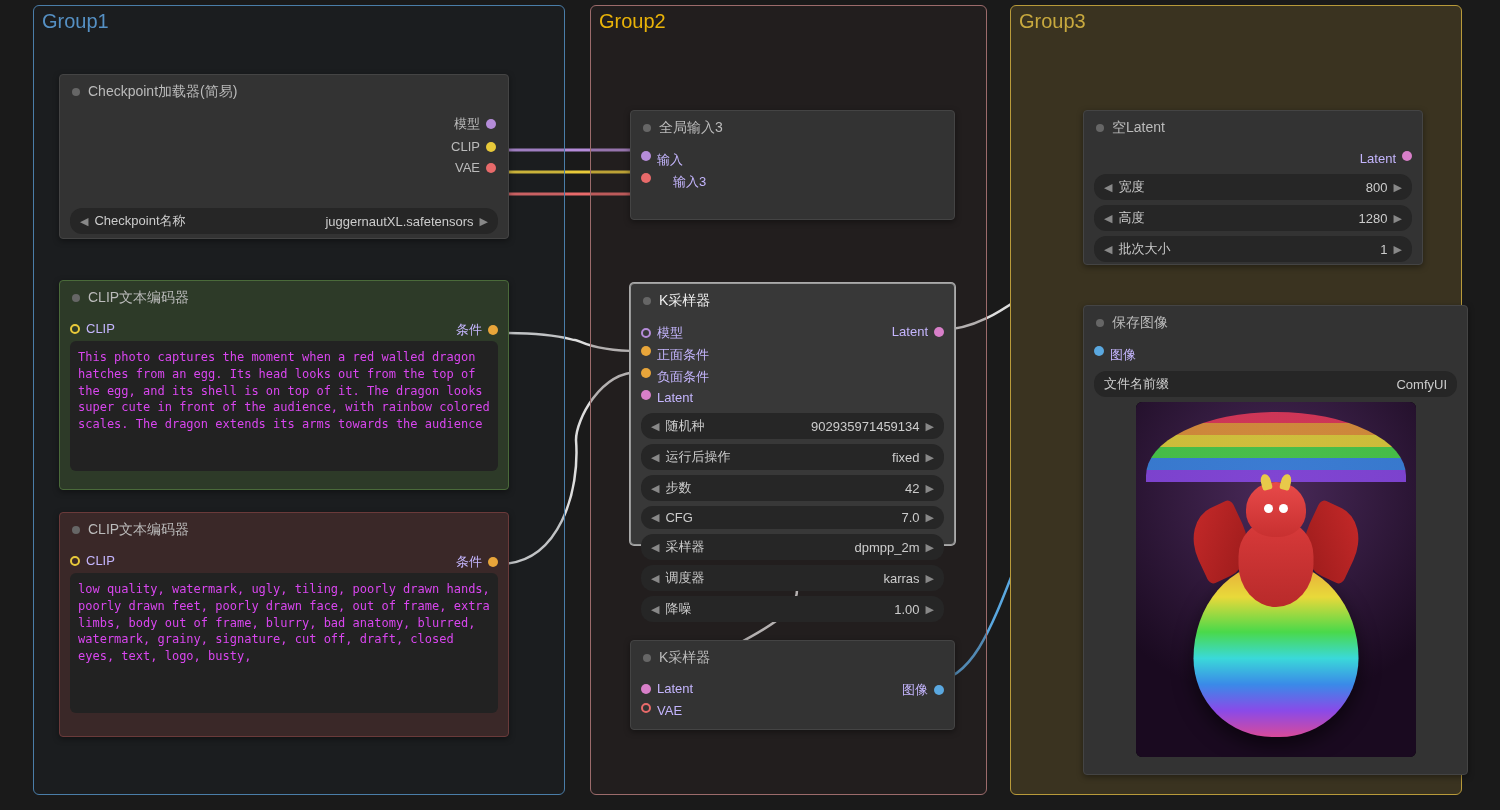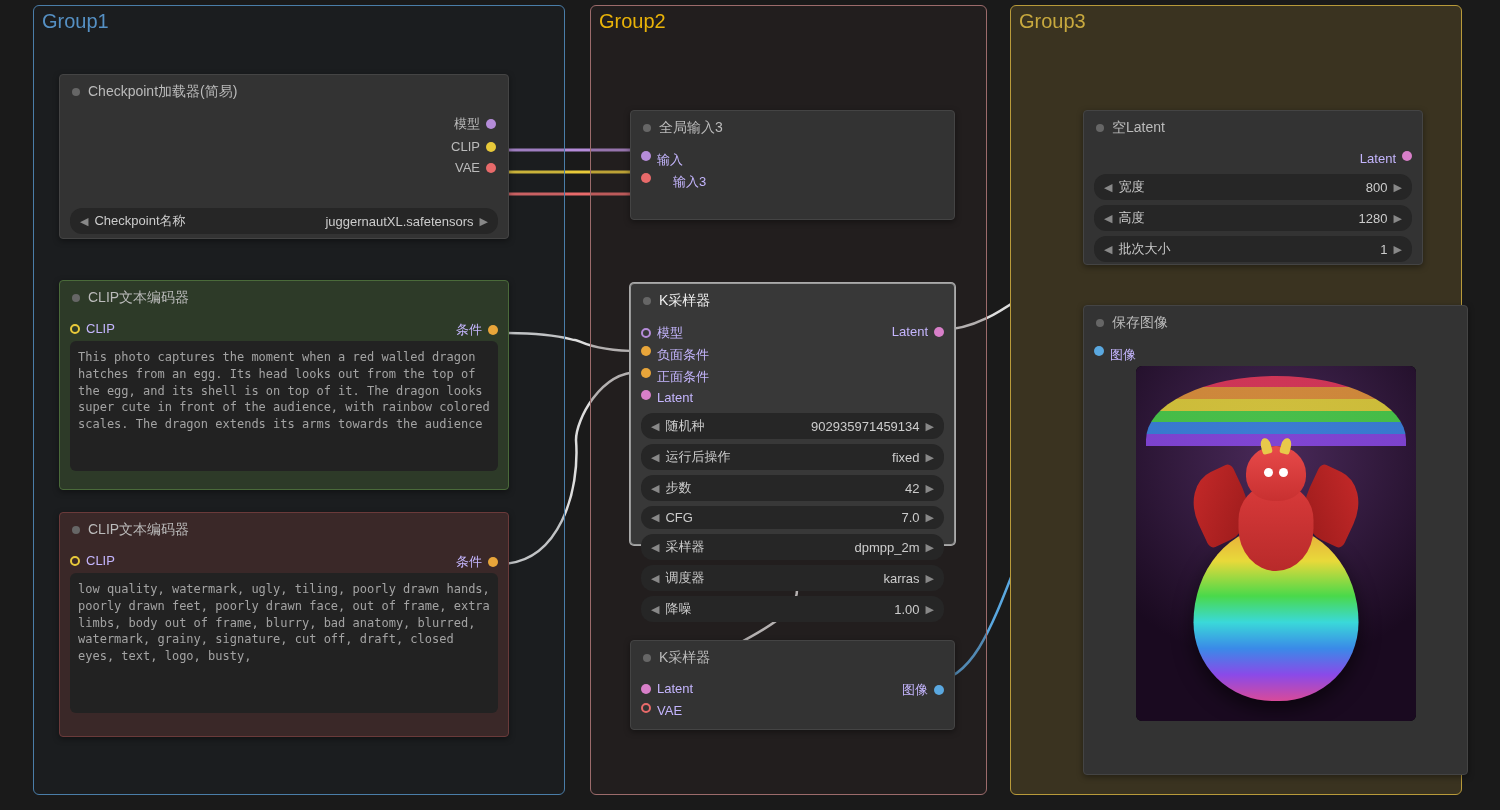--- a/index.html
+++ b/index.html
@@ -25,21 +25,21 @@
 .port.clip{background:#e8c93a}
 .port.vae{background:#e86a6a}
 .port.cond{background:#e8a53a}
 .p-ring{width:10px;height:10px;border:2px solid;border-radius:50%;display:inline-block;background:transparent}
 .port.latent{background:#d87fc9}
 .port.img{background:#5aa8e0}
 .widget{display:flex;align-items:center;justify-content:space-between;background:#262626;border-radius:12px;padding:4px 10px;margin:5px 0;font-size:13px;color:#ccc}
 .widget .arrow{color:#888;font-size:11px;cursor:pointer}
 .widget .wl{display:flex;align-items:center;gap:6px}
 .widget .wr{display:flex;align-items:center;gap:6px}
-.txt{background:#222;border-radius:6px;padding:8px;font-family:ui-monospace,Menlo,Consolas,monospace;font-size:12px;line-height:1.4;color:#a3a3a3;white-space:pre-wrap;min-height:100px}
+.txt{background:#222;border-radius:6px;padding:8px;font-family:ui-monospace,Menlo,Consolas,monospace;font-size:12px;line-height:1.4;color:#d946ef;white-space:pre-wrap;min-height:100px}
 .node.green{background:#2d3a28;border-color:#4a6a3a}
 .node.red{background:#3a2828;border-color:#6a3a3a}
 .node.sampler{background:#383838;border:1px solid #999;box-shadow:0 0 0 1px #aaa}
 svg.wires{position:absolute;inset:0;width:100%;height:100%;pointer-events:none}
 .preview{width:280px;height:355px;border-radius:6px;background:#000;position:relative;overflow:hidden;margin:0 auto}
 .preview .bg{position:absolute;inset:0;background:radial-gradient(circle at 50% 25%,#4a2a5a 0%,#1a0a20 70%)}
 .preview .rainbow{position:absolute;top:10px;left:10px;right:10px;height:70px;border-radius:55% 55% 0 0/100% 100% 0 0;background:linear-gradient(to bottom,#e83a5a 0,#e83a5a 16%,#e89a3a 16%,#e89a3a 33%,#e8d93a 33%,#e8d93a 50%,#4ad94a 50%,#4ad94a 66%,#3a8ae8 66%,#3a8ae8 83%,#8a4ae8 83%);opacity:.85}
 .preview .egg{position:absolute;bottom:20px;left:50%;transform:translateX(-50%);width:165px;height:175px;border-radius:50% 50% 48% 48%/55% 55% 45% 45%;background:linear-gradient(to bottom,#e8a53a 0%,#e8d93a 20%,#4ad94a 40%,#3ad9d9 55%,#3a8ae8 70%,#8a4ae8 85%,#d84a9a 100%);box-shadow:0 8px 20px rgba(0,0,0,.6)}
 .preview .dragon{position:absolute;top:65px;left:50%;transform:translateX(-50%);width:150px;height:135px}
 .preview .dbody{position:absolute;left:50%;top:55px;transform:translateX(-50%);width:75px;height:85px;background:linear-gradient(#d83a3a,#b82a2a);border-radius:40% 40% 50% 50%}
@@ -181,25 +181,25 @@
             <span class="p-ring" style="border-color:#b58cd9"></span>
             <span>模型</span>
           </span>
       <span style="display:flex;align-items:center;gap:6px">
             <span>Latent</span>
             <span class="port latent"></span>
           </span>
     </div>
     <div class="io-row">
           <span class="port cond"></span>
+          <span style="margin-left:6px">正面条件</span>
+        </div>
+    <div class="io-row">
+          <span class="port cond"></span>
           <span style="margin-left:6px">负面条件</span>
-        </div>
-    <div class="io-row">
-          <span class="port cond"></span>
-          <span style="margin-left:6px">正面条件</span>
         </div>
     <div class="io-row">
           <span class="port latent"></span>
           <span style="margin-left:6px">Latent</span>
         </div>
 
     <div class="widget">
           <div class="wl">
             <span class="arrow">◀</span>
             <span>随机种</span>
@@ -340,20 +340,28 @@
 
 <div class="node" style="left:1083px;top:305px;width:385px;height:470px">
   <div class="node-head">
         <span class="dot"></span>
         <span>保存图像</span>
       </div>
   <div class="node-body">
     <div class="io-row">
           <span class="port img"></span>
           <span style="margin-left:6px">图像</span>
+        </div>
+    <div class="widget">
+          <div class="wl">
+            <span>文件名前缀</span>
+          </div>
+          <div class="wr">
+            <span>ComfyUI</span>
+          </div>
         </div>
     <div class="preview">
       <div class="bg"></div>
       <div class="rainbow"></div>
       <div class="egg"></div>
       <div class="dragon">
         <div class="dwing l"></div>
             <div class="dwing r"></div>
         <div class="dbody"></div>
         <div class="dhead">

